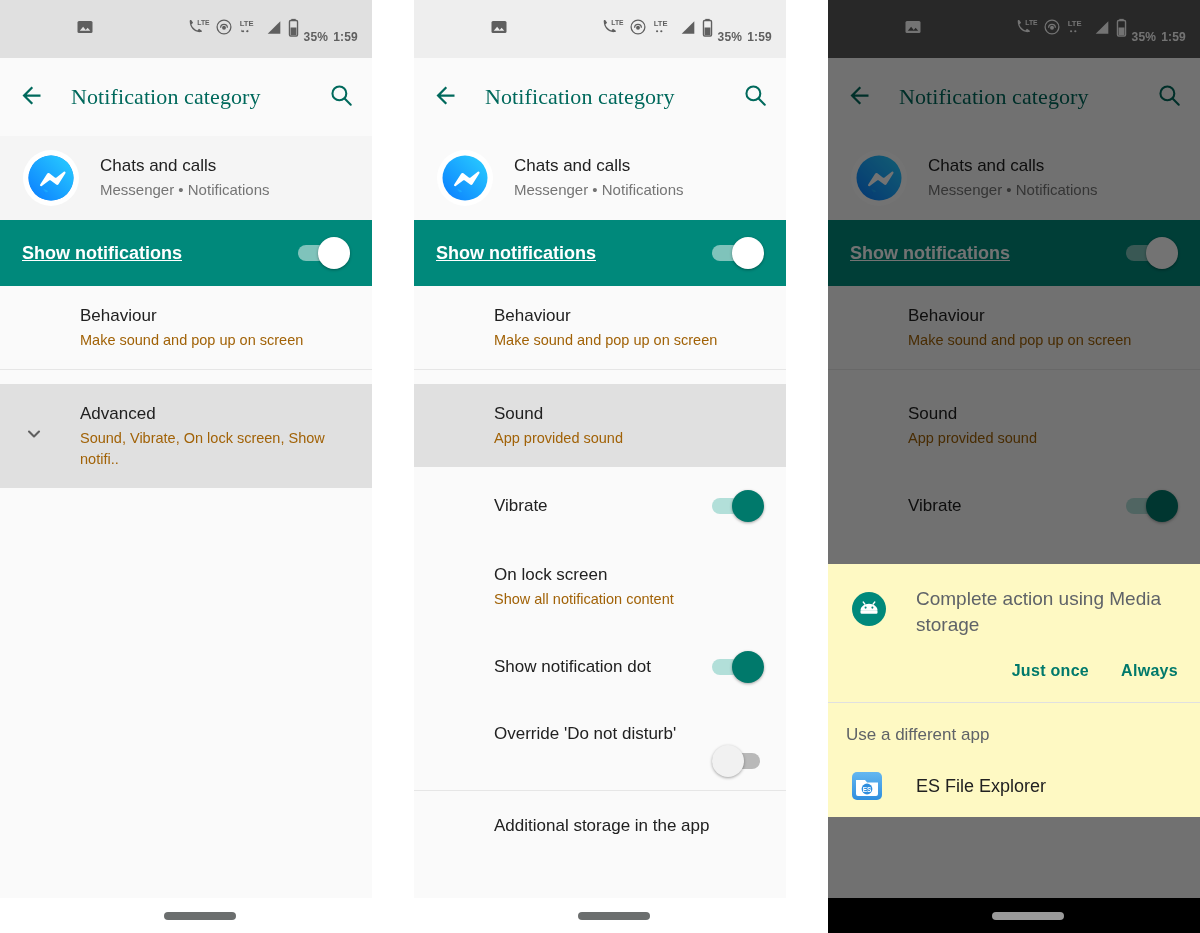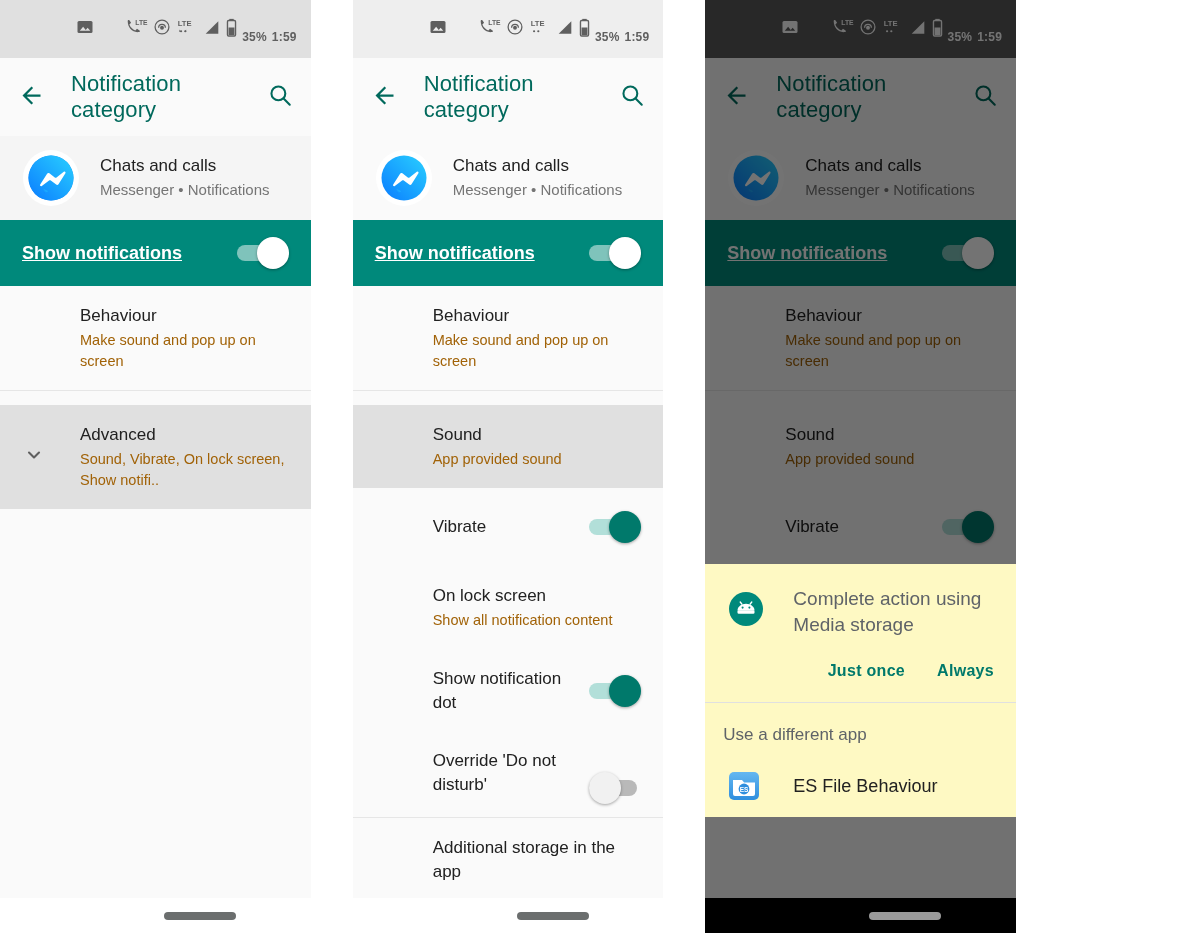--- a/index.html
+++ b/index.html
@@ -2,42 +2,42 @@
 <html><head>
 <meta charset="utf-8">
 <style>
   * { box-sizing: border-box; margin: 0; padding: 0; }
   html, body {
     width: 1200px; height: 933px;
     background: #fff;
     font-family: "Liberation Sans", sans-serif;
     overflow: hidden;
   }
-  .screens { display: flex; width: 1016px; height: 933px; gap: 42px; }
+  .screens { display: flex; width: 1200px; height: 933px; gap: 42px; }
   .panel { width: 400px; height: 933px; position: relative; overflow: hidden; background: #fafafa; }
 
   
   .statusbar {
     height: 58px; background: #e0e0e0;
     display: flex; align-items: center; position: relative;
     padding: 0 14px;
   }
   .sb-left { display:flex; align-items:center; gap:6px; margin-left: 62px; }
   .sb-right { display:flex; align-items:center; gap:5px; margin-left:auto; }
   .sb-text { font-size: 12px; color:#5f5f5f; font-weight:700; letter-spacing:.2px;margin-top:16px;}
   .sb-icon { display:block; }
 
   
   .toolbar {
     height: 78px; background:#fafafa;
     display:flex; align-items:center; padding: 0 18px;
   }
   .tb-title {
     font-size: 22px; color:#00695c; font-weight:500;
-    margin-left: 26px; letter-spacing:.1px;
+    margin-left: 26px; letter-spacing:.1px;font-family:Liberation Serif, serif;
   }
   .tb-spacer { flex:1; }
 
   
   .appheader {
     background:#f5f5f5; height: 84px;
     display:flex; align-items:center; padding: 0 22px;
   }
   .app-icon-wrap { width:58px; height:58px; position:relative; flex:none; }
   .app-texts { margin-left: 20px; }
@@ -559,21 +559,21 @@
               <stop offset="0" stop-color="#64b7f0"></stop>
                   <stop offset="1" stop-color="#2f8ede"></stop>
             </linearGradient>
               </defs>
             <rect x="2" y="3" width="30" height="28" rx="5" fill="url(#esg)"></rect>
             <path d="M6 11h9l2.2 2.6H28V25a2 2 0 01-2 2H8a2 2 0 01-2-2z" fill="#ffffff"></path>
             <circle cx="17" cy="20" r="5.4" fill="#2f8ede"></circle>
             <text x="17" y="23.2" font-size="6.5" font-family="Liberation Sans" font-weight="bold" fill="#ffffff" text-anchor="middle">ES</text>
           </svg>
         </span>
-        <span class="dlg-app-name">ES File Behaviour</span>
+        <span class="dlg-app-name">ES File Explorer</span>
       </div>
 
     </div>
 
     <div class="navbar dark">
       <div class="nav-pill"></div>
     </div>
   </div>
 
 </div>

